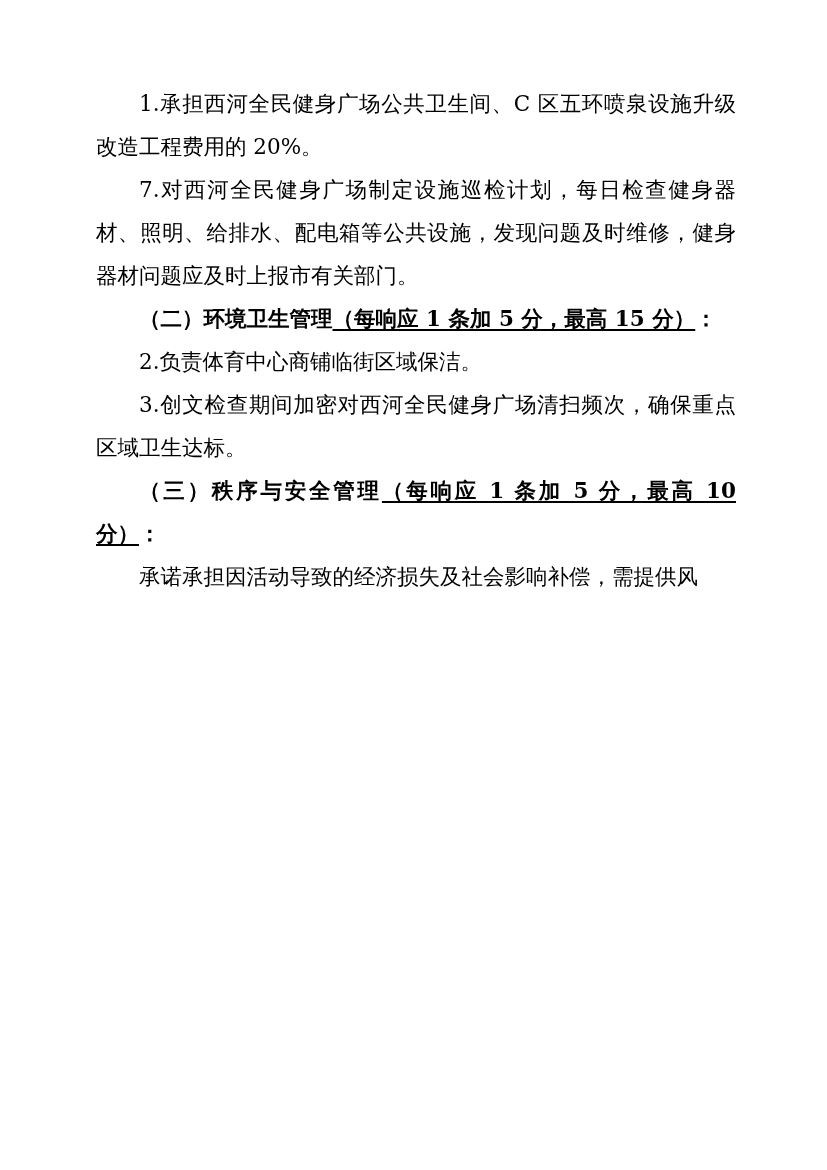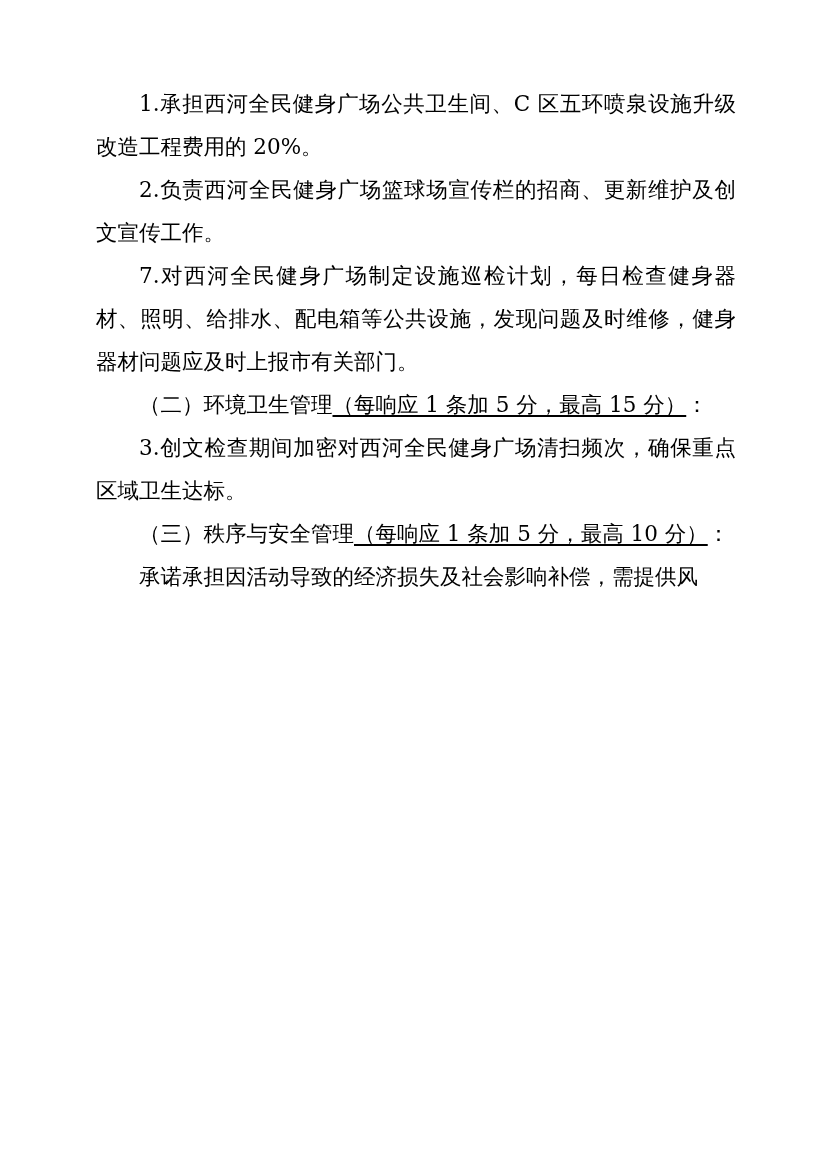--- a/index.html
+++ b/index.html
@@ -27,42 +27,42 @@
     color: #000000;
     text-align: justify;
     text-justify: inter-ideograph;
   }
   p {
     margin: 0;
     padding: 0;
     text-indent: 2em;
   }
   .heading {
-    font-weight: normal;
+    font-weight: bold;
   }
   .u {
     text-decoration: underline;
     text-underline-offset: 3px;
   }
 </style>
 </head>
 <body>
 
 <div class="page">
   <div class="content">
 
     <p>1.承担西河全民健身广场公共卫生间、C 区五环喷泉设施升级改造工程费用的 20%。</p>
 
-    <p>2.负责西河全民健身广场篮球场宣传栏的招商、更新维护及创文宣传工作。</p>
 
     <p>7.对西河全民健身广场制定设施巡检计划，每日检查健身器材、照明、给排水、配电箱等公共设施，发现问题及时维修，健身器材问题应及时上报市有关部门。</p>
 
     <p class="heading"><span>（二）环境卫生管理</span><span class="u">（每响应 1 条加 5 分，最高 15 分）</span><span>：</span></p>
 
 
+    <p>2.负责体育中心商铺临街区域保洁。</p>
 
     <p>3.创文检查期间加密对西河全民健身广场清扫频次，确保重点区域卫生达标。</p>
 
     <p class="heading"><span>（三）秩序与安全管理</span><span class="u">（每响应 1 条加 5 分，最高 10 分）</span><span>：</span></p>
 
 
 
 
     <p>承诺承担因活动导致的经济损失及社会影响补偿，需提供风</p>
 

